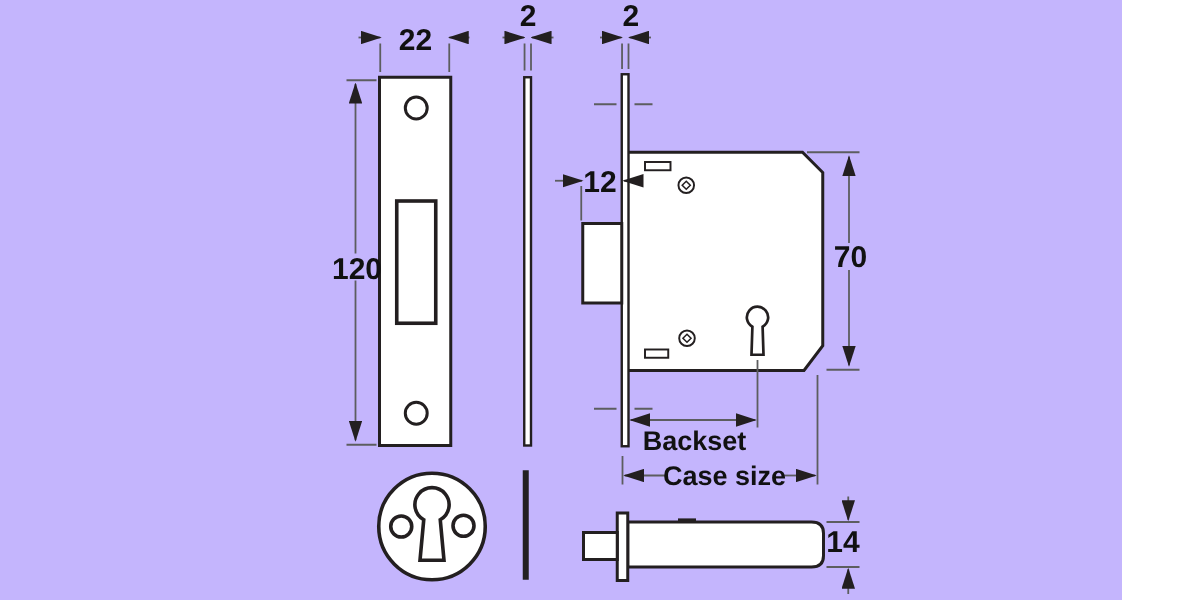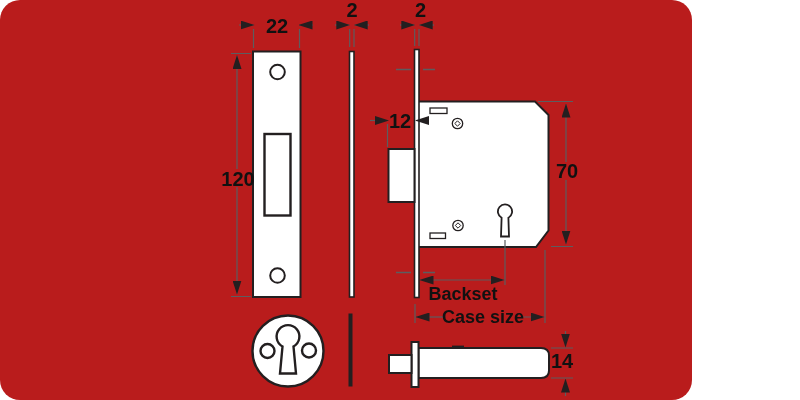--- a/index.html
+++ b/index.html
@@ -1,17 +1,17 @@
 <!DOCTYPE html>
 <html><head>
 <meta charset="utf-8">
 <style>
   html,body{margin:0;padding:0;background:#fff;}
-  .stage{position:relative;width:692px;height:400px;background:#b91c1c;overflow:hidden;
-         font-family:"Liberation Sans",sans-serif;border-radius:20px;}
+  .stage{position:relative;width:748px;height:400px;background:#c4b5fd;overflow:hidden;
+         font-family:"Liberation Sans",sans-serif;}
   svg{display:block;}
   .o   {fill:#ffffff;stroke:#231f20;stroke-width:2;stroke-linejoin:miter;}
   .o24 {fill:#ffffff;stroke:#231f20;stroke-width:2.4;}
   .o16 {fill:#ffffff;stroke:#231f20;stroke-width:1.6;}
   .o13 {fill:#ffffff;stroke:#231f20;stroke-width:1.3;}
   .solid{fill:#231f20;stroke:none;}
   .dim {fill:none;stroke:#5c5d5f;stroke-width:1.2;}
   .dash{fill:none;stroke:#5c5d5f;stroke-width:1.4;}
   .tick{fill:none;stroke:#231f20;stroke-width:2.4;}
   .dimtxt{font-family:"Liberation Sans",sans-serif;font-weight:bold;font-size:20px;

